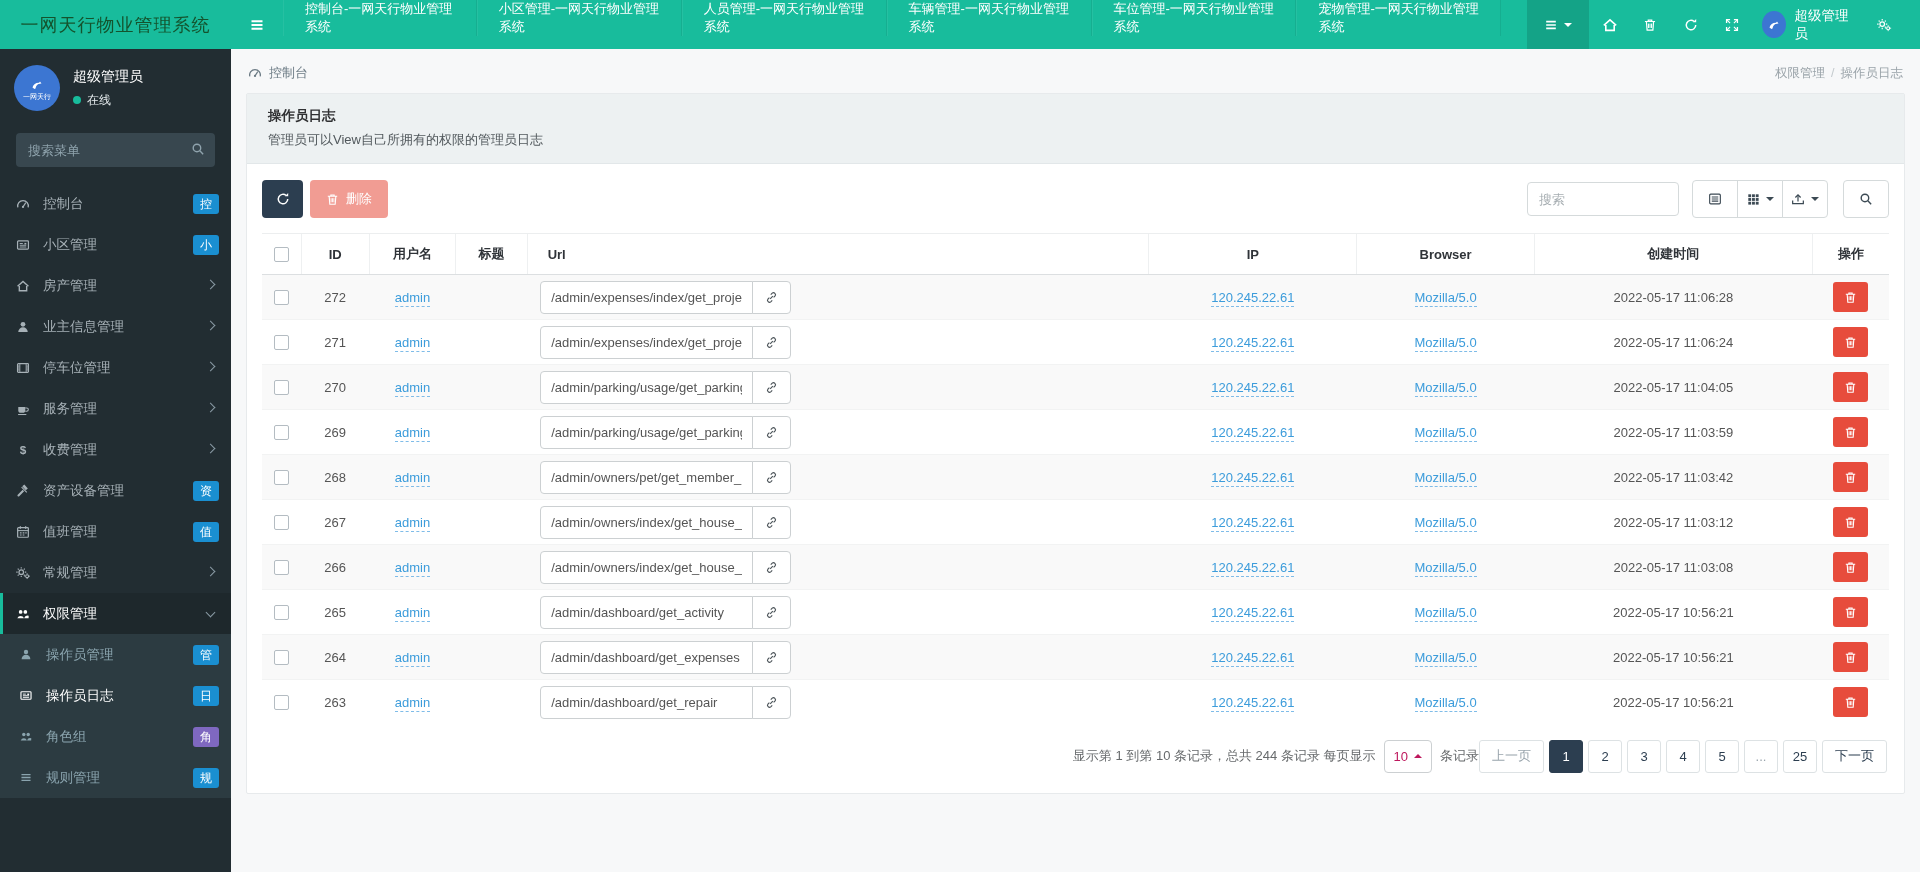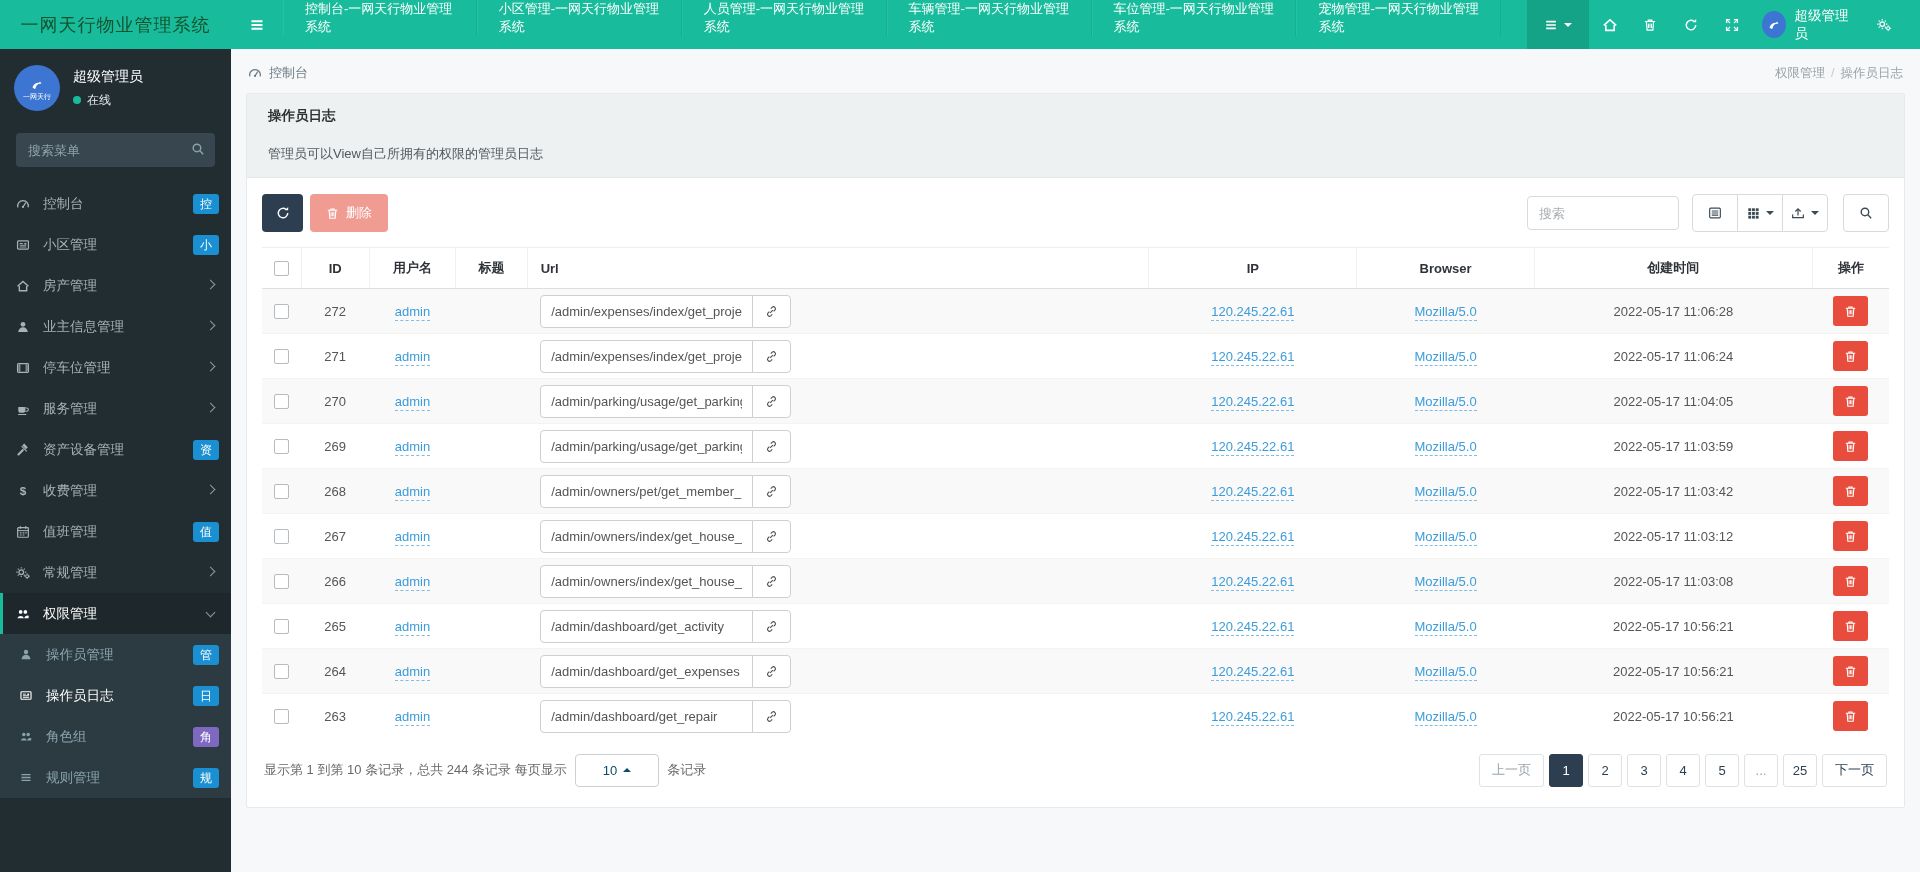--- a/index.html
+++ b/index.html
@@ -52,21 +52,21 @@
 
   
   .main{margin-left:231px;padding-top:49px}
   .crumbs{display:flex;justify-content:space-between;align-items:center;padding:15px 17px 11px;color:#76838f}
   .crumb-left{display:flex;align-items:center;gap:7px;font-size:13px;color:#6b7a84}
   .crumb-right{font-size:12.5px;color:#9aa3a9}
   .crumb-right .sep{margin:0 6px;color:#c3c9cd}
   .card{background:#fff;border:1px solid #e7eaec;border-radius:2px;margin:0 15px}
   .card-head{background:#edf1f2;border-bottom:1px solid #e2e7e9;padding:13px 21px 14px}
   .card-title{font-weight:bold;font-size:13.5px;color:#303133}
-  .card-desc{font-size:13px;color:#51585c;margin-top:20px}
+  .card-desc{font-size:13px;color:#51585c;margin-top:6px}
   .card-body{padding:16px 15px 14px}
 
   
   .toolbar{display:flex;justify-content:space-between;align-items:center;margin-bottom:15px}
   .tb-left{display:flex;align-items:center}
   .btn{height:38px;border:1px solid transparent;border-radius:4px;display:inline-flex;align-items:center;justify-content:center;cursor:pointer;font-size:13px;background:#fff}
   .btn-refresh{width:41px;background:#2c3e50;color:#fff}
   .btn-del{background:#e74c3c;color:#fff;opacity:.55;padding:0 15px;margin-left:7px;gap:7px;cursor:not-allowed}
   .tb-right{display:flex;align-items:center}
   .search-inp{width:152px;height:34px;border:1px solid #d5dadb;border-radius:4px;padding:0 11px;font-size:13px;color:#333;outline:none;background:#fff}
@@ -74,37 +74,37 @@
   .btn-group{display:inline-flex;margin-left:13px}
   .btn-group .btn{border:1px solid #d5dadb;border-radius:0;width:46px;color:#3c4a54;margin-left:-1px}
   .btn-group .btn:first-child{border-radius:4px 0 0 4px;margin-left:0}
   .btn-group .btn:last-child{border-radius:0 4px 4px 0}
   .btn-find{width:46px;margin-left:15px;border:1px solid #d5dadb;color:#3c4a54}
 
   
   table.grid{width:100%;border-collapse:collapse;table-layout:fixed}
   .grid thead th{font-weight:bold;color:#2f3338;font-size:13px;padding:11px 8px;border-bottom:1px solid #dcdfe1;border-top:1px solid #eceeef;text-align:center}
   .grid thead th + th{border-left:1px solid #eef0f1}
-  .grid thead th.h-url{text-align:left;padding-left:13px}
+  .grid thead th.h-url{text-align:left;padding-left:20px}
   .grid tbody td{height:45px;padding:2px 8px;vertical-align:middle;text-align:center;color:#555;font-size:13px}
   .grid tbody tr{border-top:1px solid #f2f3f3}
   .grid tbody tr:nth-child(odd){background:#f9f9f9}
   .c-url{text-align:left !important;padding-left:13px !important}
   .cb{width:15px;height:15px;border:1px solid #b4bcc2;border-radius:2px;background:#fff;display:inline-block;vertical-align:middle;cursor:pointer}
   .lnk{color:#3c9cdb;border-bottom:1px dashed #7fbce8;padding-bottom:1px}
   .url-group{display:inline-flex;align-items:stretch}
   .url-inp{width:213px;height:33px;border:1px solid #ccd0d2;border-radius:4px 0 0 4px;padding:0 10px;font-size:13px;color:#555;background:#fff;outline:none}
   .url-btn{width:39px;border:1px solid #ccd0d2;margin-left:-1px;border-radius:0 4px 4px 0;background:#fff;color:#4a5257;display:flex;align-items:center;justify-content:center;cursor:pointer}
   .time{color:#5a5e62}
   .del-btn{width:35px;height:30px;background:#e74c3c;border:none;border-radius:3px;color:#fff;display:inline-flex;align-items:center;justify-content:center;cursor:pointer}
 
   
-  .pgrow{display:flex;justify-content:space-between;align-items:center;padding:15px 2px 6px}
+  .pgrow{display:flex;justify-content:flex-end;align-items:center;padding:15px 2px 6px}
   .pg-info{display:flex;align-items:center;color:#676a6c;font-size:13px;gap:8px}
-  .size-sel{height:33px;border:1px solid #ccd0d2;border-radius:4px;padding:0 27px;display:inline-flex;align-items:center;color:#0c4a6e;cursor:pointer;background:#fff}
+  .size-sel{height:33px;border:1px solid #ccd0d2;border-radius:4px;padding:0 9px;display:inline-flex;align-items:center;color:#be185d;cursor:pointer;background:#fff}
   .pg-btns{display:flex;gap:5px;align-items:center}
   .pg-btn{min-width:34px;height:33px;padding:0 6px;border:1px solid #dde2e4;border-radius:3px;background:#fff;color:#2c3e50;display:inline-flex;align-items:center;justify-content:center;font-size:13px;cursor:pointer}
   .pg-btn.wide{padding:6px 12px;color:#9aa5ad}
   .pg-btn.wide.next{color:#2c3e50}
   .pg-btn.active{background:#2c3e50;border-color:#2c3e50;color:#fff}
   .pg-btn.dots{color:#9aa5ad;cursor:default}
 </style>
 </head>
 <body>
 
@@ -341,31 +341,31 @@
       </a>
     <a class="item">
         <svg class="ic14 mi">
           <use href="#i-coffee"></use>
         </svg>
         <span>服务管理</span>
         <span class="chev"></span>
       </a>
     <a class="item">
         <svg class="ic14 mi">
+          <use href="#i-dollar"></use>
+        </svg>
+        <span>收费管理</span>
+        <span class="chev"></span>
+      </a>
+    <a class="item">
+        <svg class="ic14 mi">
           <use href="#i-gavel"></use>
         </svg>
         <span>资产设备管理</span>
         <span class="badge">资</span>
-      </a>
-    <a class="item">
-        <svg class="ic14 mi">
-          <use href="#i-dollar"></use>
-        </svg>
-        <span>收费管理</span>
-        <span class="chev"></span>
       </a>
     <a class="item">
         <svg class="ic14 mi">
           <use href="#i-cal"></use>
         </svg>
         <span>值班管理</span>
         <span class="badge">值</span>
       </a>
     <a class="item">
         <svg class="ic14 mi">

